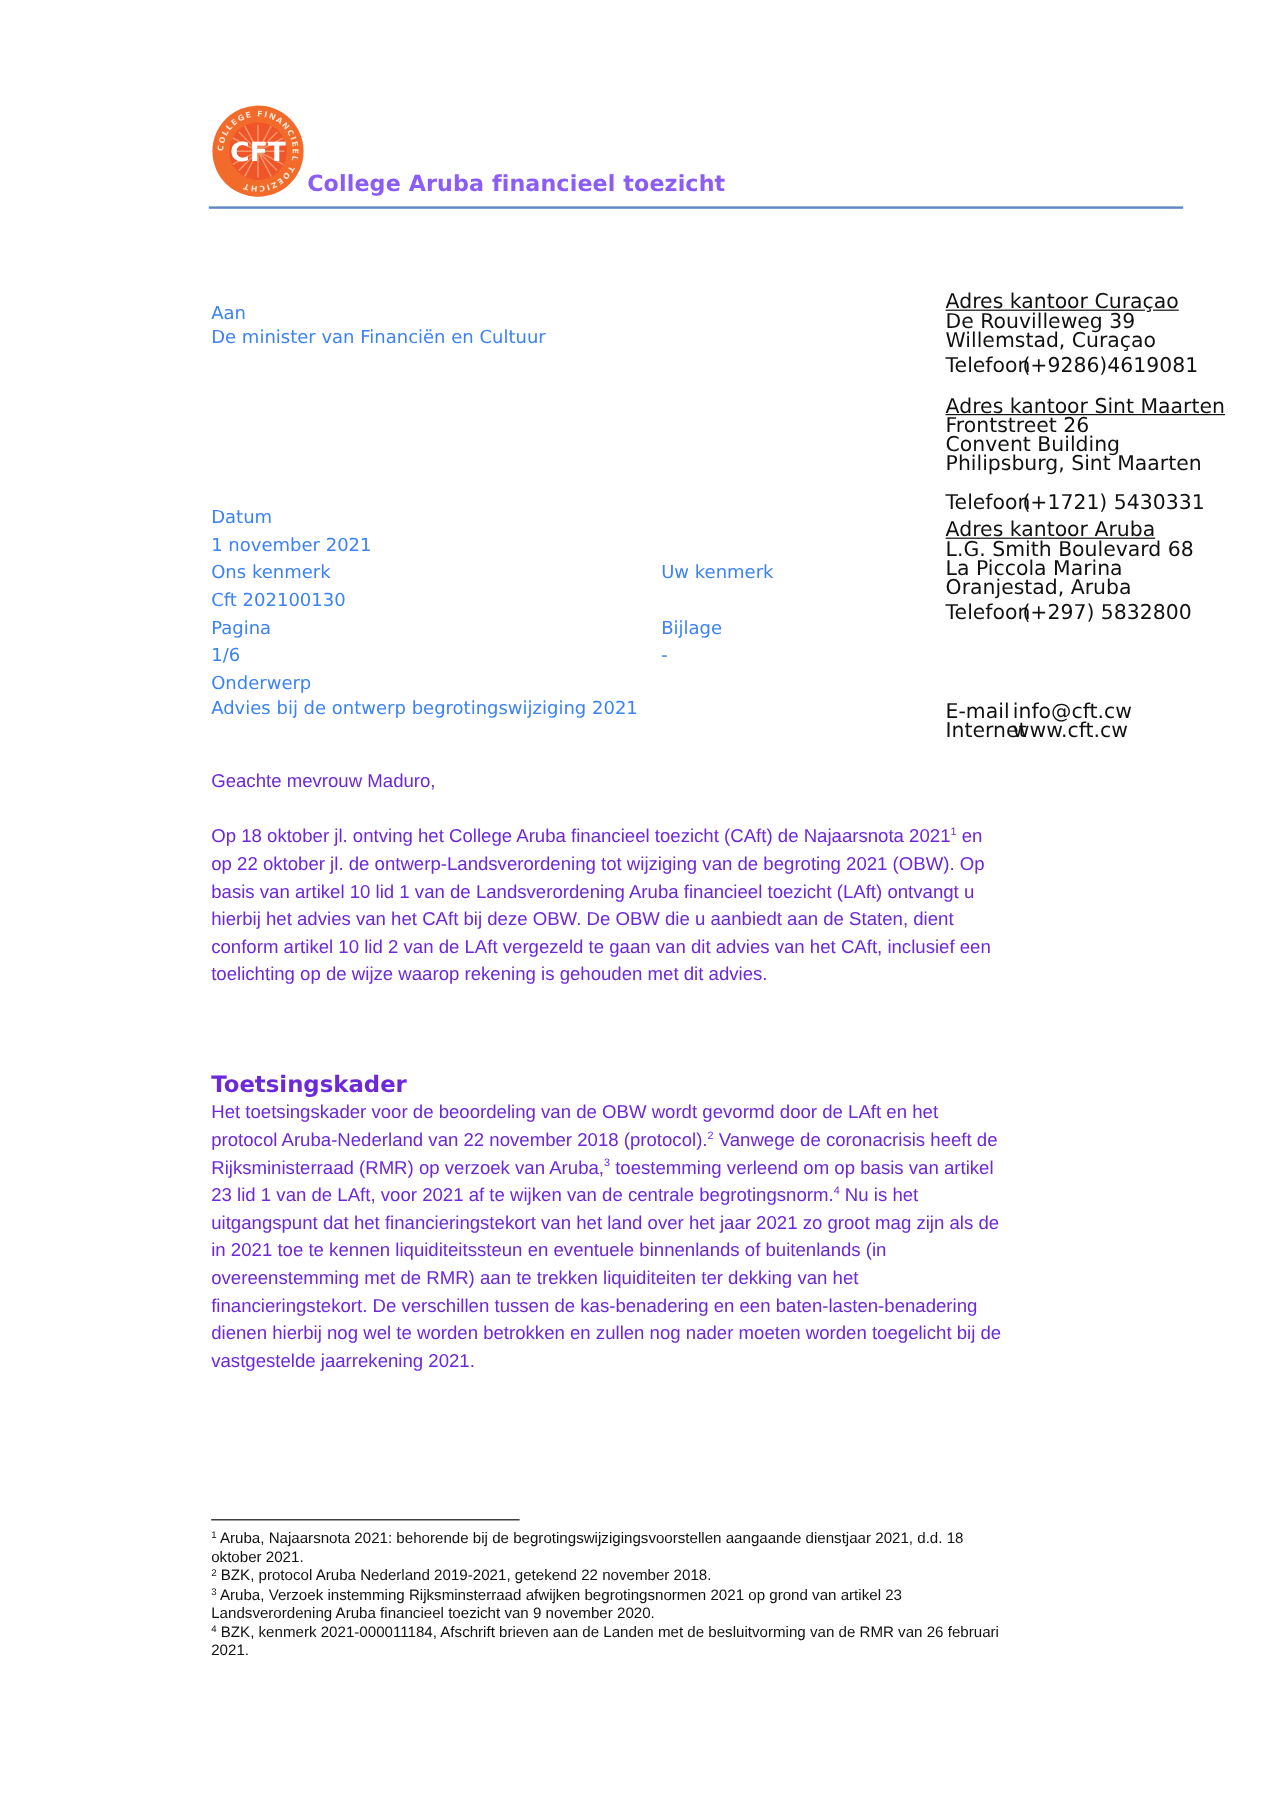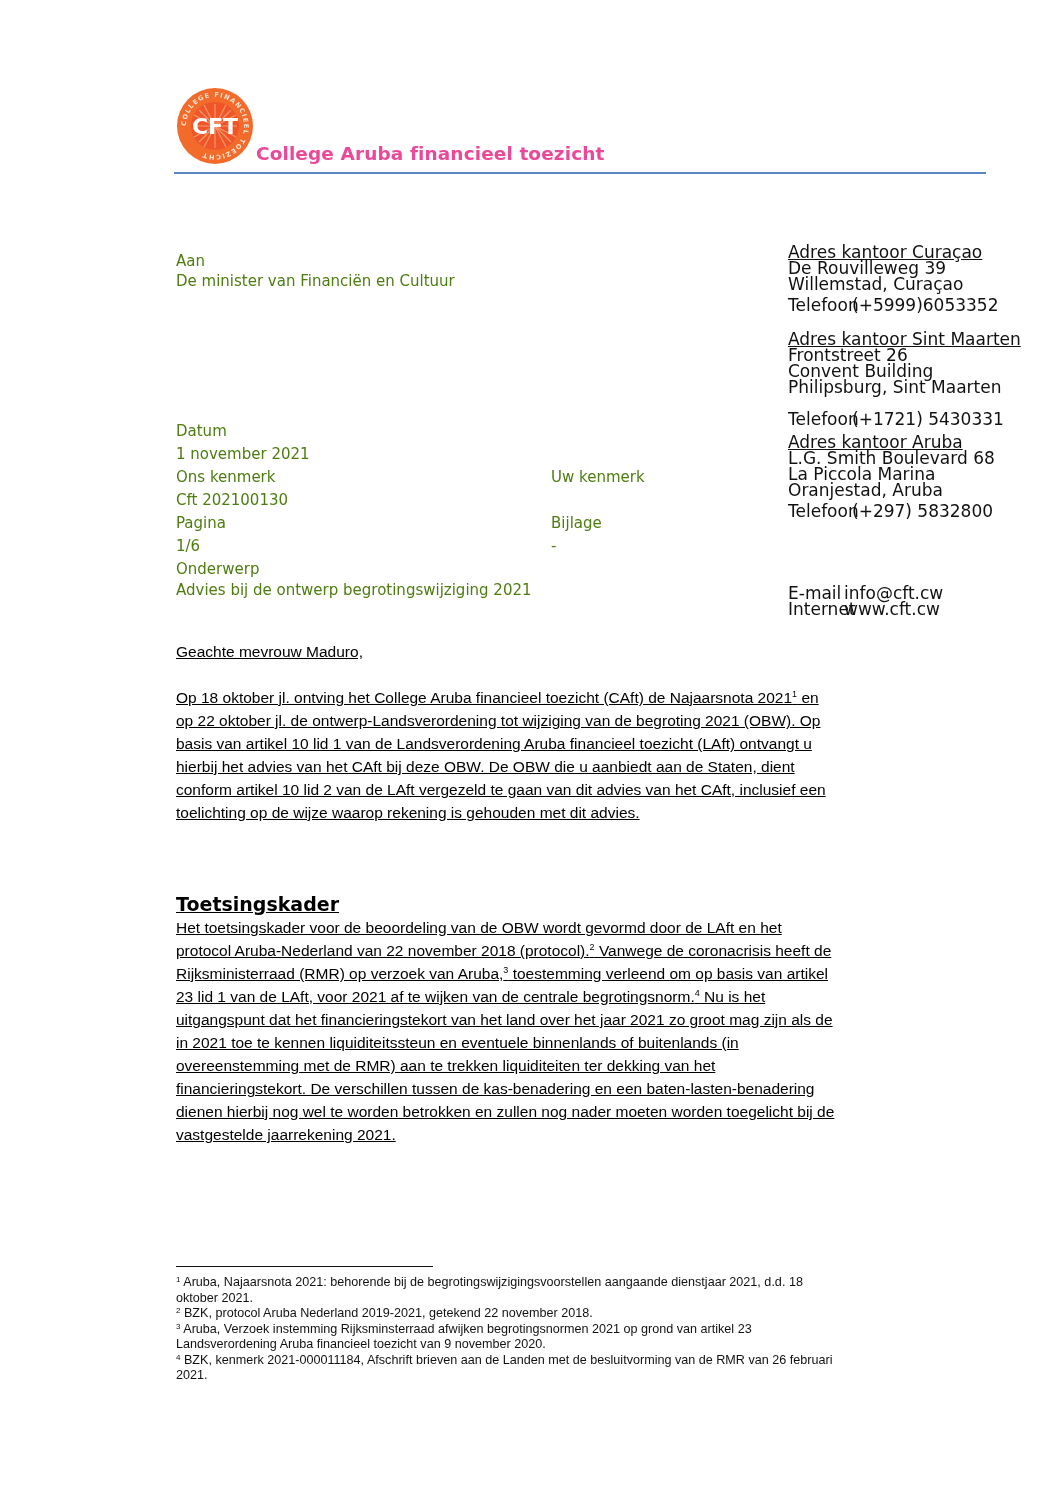--- a/index.html
+++ b/index.html
@@ -1,33 +1,33 @@
 <!DOCTYPE html>
 <html><head>
   <meta charset="utf-8">
   <style>
     html, body { margin: 0; padding: 0; background: #ffffff; }
     body { width: 1058px; height: 1497px; position: relative; overflow: hidden;
            font-family: "DejaVu Sans", "Liberation Sans", sans-serif; color: #111; }
     .abs { position: absolute; }
     
     .logo { left: 176px; top: 87px; width: 78px; height: 78px; }
-    .org-title { left: 256px; top: 143px; font-size: 18.5px; font-weight: bold; letter-spacing: 0.1px; color: #ec4899; white-space: nowrap; }
+    .org-title { left: 256px; top: 143px; font-size: 18.5px; font-weight: bold; letter-spacing: 0.1px; color: #8b5cf6; white-space: nowrap; }
     .header-rule { left: 174px; top: 172px; width: 812px; height: 2px; background: #5b86c4; }
     
     .side { left: 788px; font-size: 17px; line-height: 16px; color: #111; }
     .side .hdr { text-decoration: underline; }
     .side .row { white-space: nowrap; }
     .side .lbl { display: inline-block; width: 64px; }
     .side .lbl2 { display: inline-block; width: 56px; }
     
-    .mono { font-size: 15px; color: #4d7c0f; white-space: nowrap; }
+    .mono { font-size: 15px; color: #3b82f6; white-space: nowrap; }
     
-    .body-text { left: 176px; width: 660px; font-size: 15.5px; line-height: 23px; color: #000000;
-                 font-family: "Liberation Sans", "DejaVu Sans", sans-serif; text-decoration: underline; }
+    .body-text { left: 176px; width: 660px; font-size: 15.5px; line-height: 23px; color: #6d28d9;
+                 font-family: "Liberation Sans", "DejaVu Sans", sans-serif; }
     .heading { font-weight: bold; font-family: "DejaVu Sans", sans-serif; font-size: 19px; }
     sup { font-size: 9px; line-height: 0; vertical-align: 6px; }
     .fn-rule { left: 176px; top: 1266px; width: 257px; height: 1px; background: #111; }
     .footnotes { left: 176px; top: 1275px; width: 660px; font-size: 12.6px; line-height: 15.5px; color: #111;
                  font-family: "Liberation Sans", "DejaVu Sans", sans-serif; }
     .footnotes sup { font-size: 8px; vertical-align: 4px; }
   </style>
 </head>
 <body>
 
@@ -55,21 +55,21 @@
   </svg>
 </div>
 <div class="abs org-title">College Aruba financieel toezicht</div>
 <div class="abs header-rule"></div>
 
 <div class="abs side" style="top:244px;">
   <div class="row hdr">Adres kantoor Curaçao</div>
   <div class="row">De Rouvilleweg 39</div>
   <div class="row">Willemstad, Curaçao</div>
   <div class="row" style="margin-top:5px;">
-    <span class="lbl">Telefoon</span><span>(+5999)6053352</span>
+    <span class="lbl">Telefoon</span><span>(+9286)4619081</span>
   </div>
 </div>
 
 <div class="abs side" style="top:331px;">
   <div class="row hdr">Adres kantoor Sint Maarten</div>
   <div class="row">Frontstreet 26</div>
   <div class="row">Convent Building</div>
   <div class="row">Philipsburg, Sint Maarten</div>
   <div class="row" style="margin-top:16px;">
     <span class="lbl">Telefoon</span><span>(+1721) 5430331</span>

